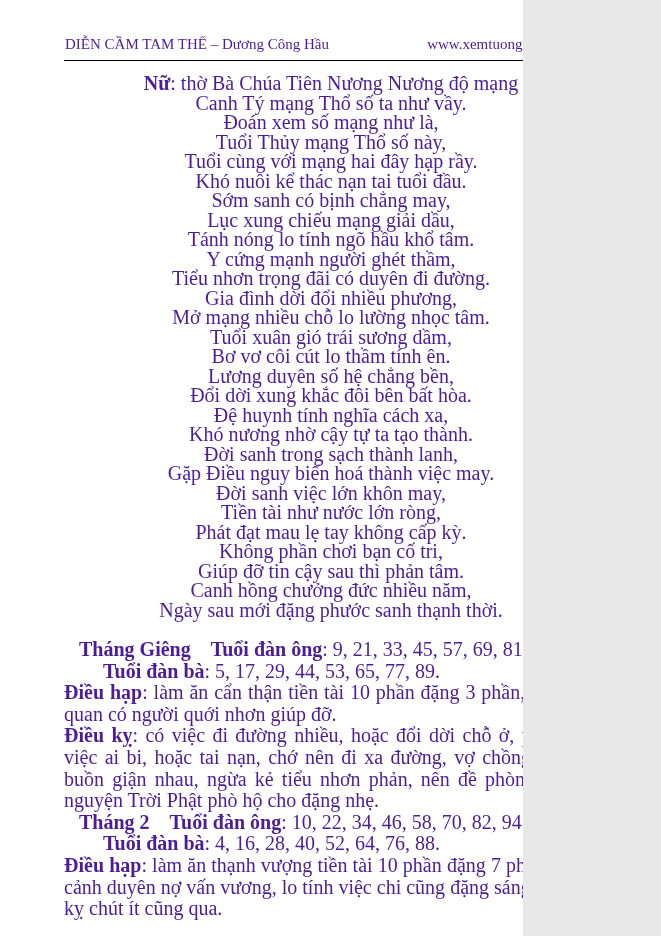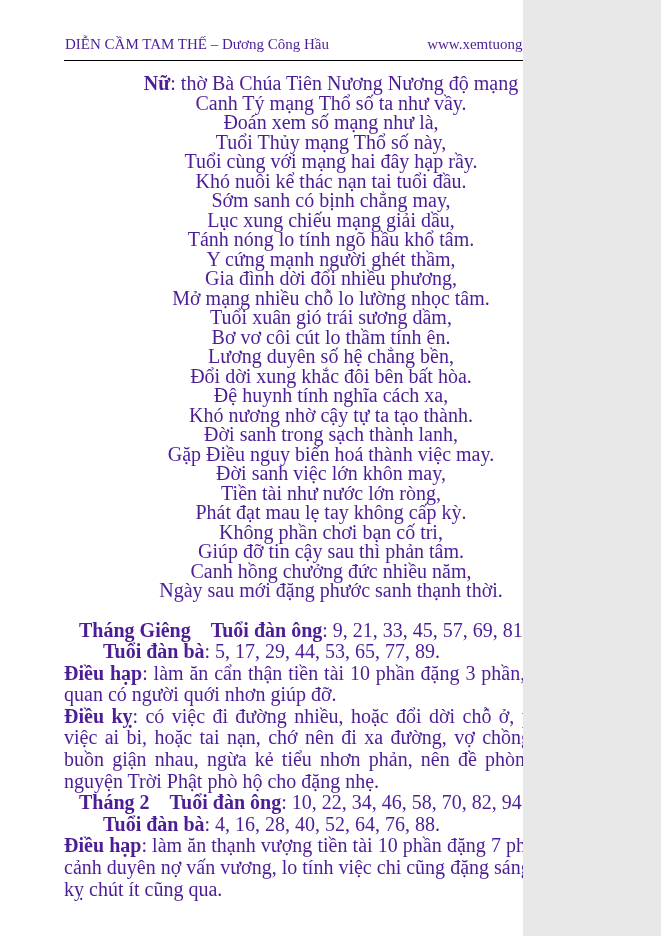--- a/index.html
+++ b/index.html
@@ -75,20 +75,21 @@
 
     <div class="poem-line">Canh Tý mạng Thổ số ta như vầy.</div>
         <div class="poem-line">Đoán xem số mạng như là,</div>
         <div class="poem-line">Tuổi Thủy mạng Thổ số này,</div>
         <div class="poem-line">Tuổi cùng với mạng hai đây hạp rầy.</div>
         <div class="poem-line">Khó nuôi kể thác nạn tai tuổi đầu.</div>
         <div class="poem-line">Sớm sanh có bịnh chẳng may,</div>
         <div class="poem-line">Lục xung chiếu mạng giải dầu,</div>
         <div class="poem-line">Tánh nóng lo tính ngõ hầu khổ tâm.</div>
         <div class="poem-line">Y cứng mạnh người ghét thầm,</div>
+        <div class="poem-line">Tiểu nhơn trọng đãi có duyên đi đường.</div>
         <div class="poem-line">Gia đình dời đổi nhiều phương,</div>
         <div class="poem-line">Mở mạng nhiều chỗ lo lường nhọc tâm.</div>
         <div class="poem-line">Tuổi xuân gió trái sương dầm,</div>
         <div class="poem-line">Bơ vơ côi cút lo thầm tính ên.</div>
         <div class="poem-line">Lương duyên số hệ chẳng bền,</div>
         <div class="poem-line">Đổi dời xung khắc đôi bên bất hòa.</div>
         <div class="poem-line">Đệ huynh tính nghĩa cách xa,</div>
         <div class="poem-line">Khó nương nhờ cậy tự ta tạo thành.</div>
         <div class="poem-line">Đời sanh trong sạch thành lanh,</div>
         <div class="poem-line">Gặp Điều nguy biến hoá thành việc may.</div>

